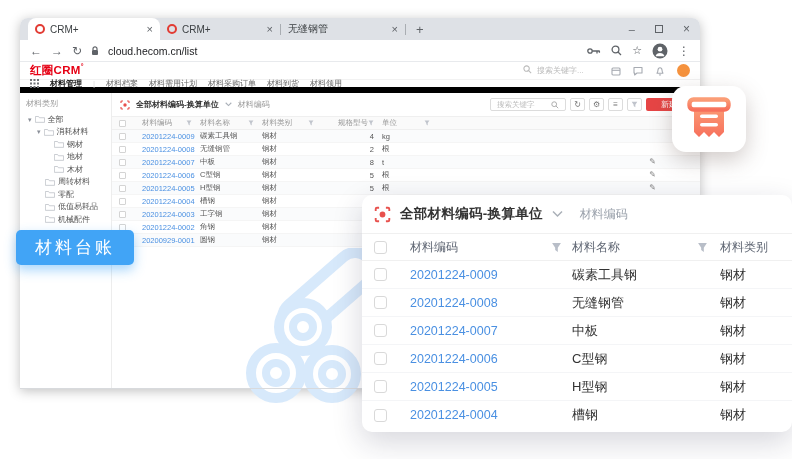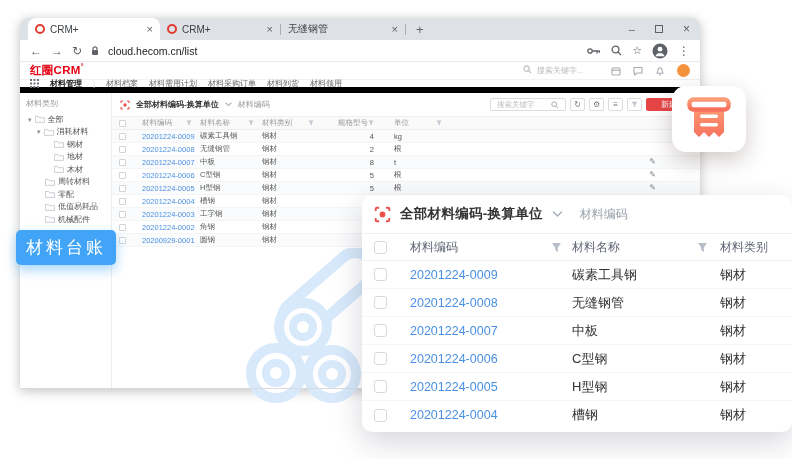--- a/index.html
+++ b/index.html
@@ -66,21 +66,21 @@
   #tool-search input::placeholder{color:#BBB;}
   .tool-btn{width:15px;height:13px;border:1px solid #DCDCDC;border-radius:2px;display:flex;align-items:center;
             justify-content:center;font-size:8px;color:#777;background:#fff;line-height:1;}
   #create-btn{height:13px;width:46px;background:#E64545;border-radius:2px;color:#fff;font-size:8px;
               display:flex;align-items:center;justify-content:center;}
 
   #table-head{display:flex;height:14px;background:#FAFAFA;border-top:1px solid #EFEFEF;border-bottom:1px solid #EFEFEF;
               font-size:7.5px;color:#999;align-items:center;}
   .col{padding:0 4px;display:flex;align-items:center;justify-content:space-between;min-width:0;}
   .w-check{width:26px;justify-content:flex-start;}
-  .w-code{width:58px;} .w-name{width:62px;} .w-cat{width:60px;} .w-spec{width:60px;justify-content:flex-end;} .w-unit{width:56px;margin-left:12px;}
+  .w-code{width:58px;} .w-name{width:62px;} .w-cat{width:60px;} .w-spec{width:60px;justify-content:flex-end;} .w-unit{width:56px;}
   .trow{display:flex;height:13px;align-items:center;font-size:7.5px;color:#555;border-bottom:1px solid #F5F5F5;position:relative;}
   .trow.alt{background:#FAFBFC;}
   .cell-code{color:#4A90E2;white-space:nowrap;}
   .row-check{width:7px;height:7px;border:1px solid #D4D4D4;border-radius:1px;background:#fff;margin-left:3px;flex:none;}
   .pencil{position:absolute;right:44px;font-size:8px;color:#888;line-height:1;}
   .funnel{color:#C0C4CC;flex:none;}
 
   
   #watermark{left:222px;top:248px;z-index:2;}
   #window-bottom-line{left:20px;top:388px;width:680px;height:1px;background:#D8DADD;z-index:2;}
@@ -95,21 +95,21 @@
   .ov-c0{width:48px;padding-left:12px;flex:none;}
   .ov-c1{width:162px;display:flex;align-items:center;justify-content:space-between;padding-right:10px;flex:none;}
   .ov-c2{width:148px;display:flex;align-items:center;justify-content:space-between;padding-right:12px;flex:none;}
   .ov-c3{flex:1;white-space:nowrap;overflow:hidden;}
   .ovcheck{width:13px;height:13px;border:1px solid #D9D9D9;border-radius:3px;background:#fff;display:block;}
   .ov-row{height:28px;display:flex;align-items:center;border-bottom:1px solid #F4F5F7;font-size:13px;color:#333;}
   .ov-row:last-child{border-bottom:none;}
   .ov-code{color:#4A90E2;font-size:12.5px;}
   .ov-funnel{color:#B8BEC8;flex:none;}
 
-  #badge{left:16px;top:230px;width:100px;height:35px;background:#41A4F6;border-radius:5px;z-index:4;
+  #badge{left:16px;top:230px;width:118px;height:35px;background:#41A4F6;border-radius:5px;z-index:4;
          display:flex;align-items:center;justify-content:center;color:#fff;font-size:17px;letter-spacing:3px;
          box-shadow:0 5px 12px rgba(65,164,246,.45);}
   #sticker{left:672px;top:86px;width:74px;height:66px;background:#fff;border-radius:14px;z-index:4;
            display:flex;align-items:center;justify-content:center;box-shadow:0 8px 22px rgba(90,70,60,.28);}
 </style>
 </head>
 <body>
 
 <div id="stage">
 

